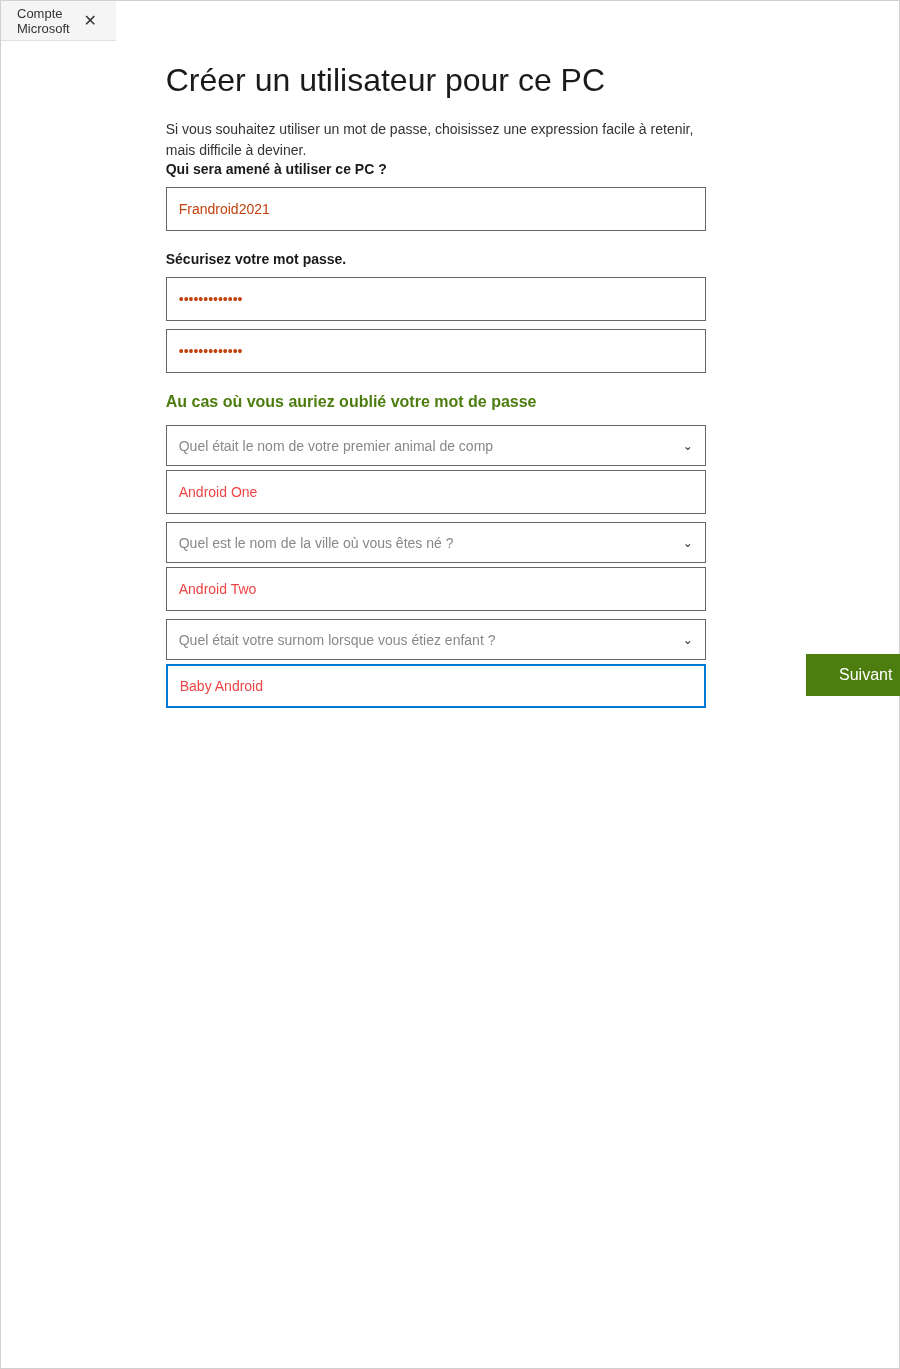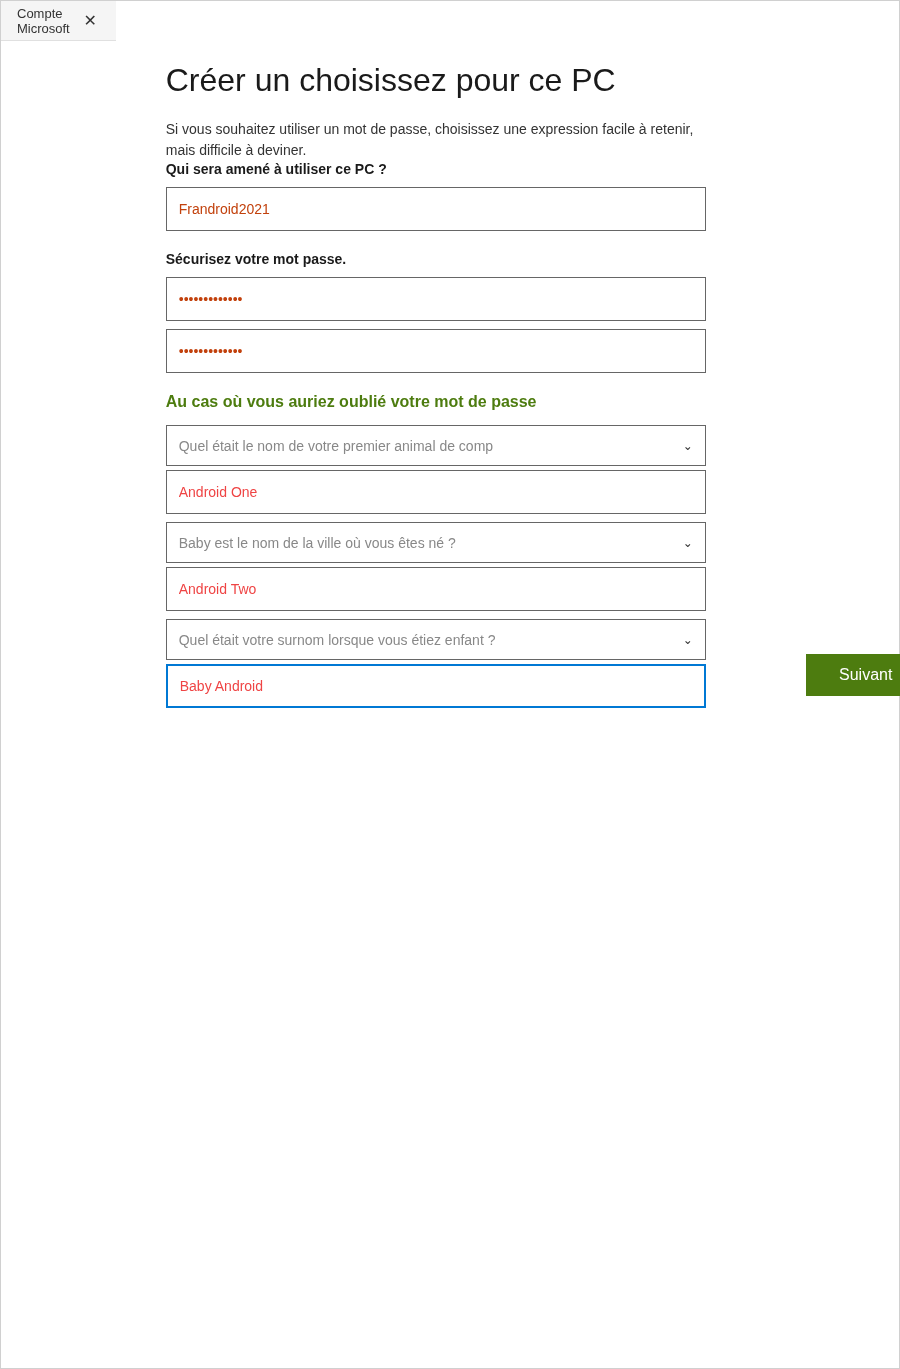--- a/index.html
+++ b/index.html
@@ -189,21 +189,21 @@
 
 <div class="window">
 
   <div class="title-bar">
     <span class="title-bar-text">Compte Microsoft</span>
     <button class="close-button">✕</button>
   </div>
 
   <div class="content">
 
-    <h1 class="page-title">Créer un choisissez pour ce PC</h1>
+    <h1 class="page-title">Créer un utilisateur pour ce PC</h1>
 
     <p class="subtitle">Si vous souhaitez utiliser un mot de passe, choisissez une expression facile à retenir, mais difficile à deviner.</p>
 
     <div class="form-group">
       <div class="section-label">Qui sera amené à utiliser ce PC ?</div>
       <input type="text" class="form-input" value="Frandroid2021" style="">
     </div>
 
     <div class="form-group">
       <div class="section-label">Sécurisez votre mot passe.</div>
@@ -217,21 +217,21 @@
       <div class="security-group">
         <div class="dropdown-select">
           <span class="dropdown-placeholder">Quel était le nom de votre premier animal de comp</span>
           <span class="chevron-icon">⌄</span>
         </div>
         <input type="text" class="answer-input" value="Android One" style="">
       </div>
 
       <div class="security-group">
         <div class="dropdown-select">
-          <span class="dropdown-placeholder">Baby est le nom de la ville où vous êtes né ?</span>
+          <span class="dropdown-placeholder">Quel est le nom de la ville où vous êtes né ?</span>
           <span class="chevron-icon">⌄</span>
         </div>
         <input type="text" class="answer-input" value="Android Two" style="">
       </div>
 
       <div class="security-group">
         <div class="dropdown-select">
           <span class="dropdown-placeholder">Quel était votre surnom lorsque vous étiez enfant ?</span>
           <span class="chevron-icon">⌄</span>
         </div>

